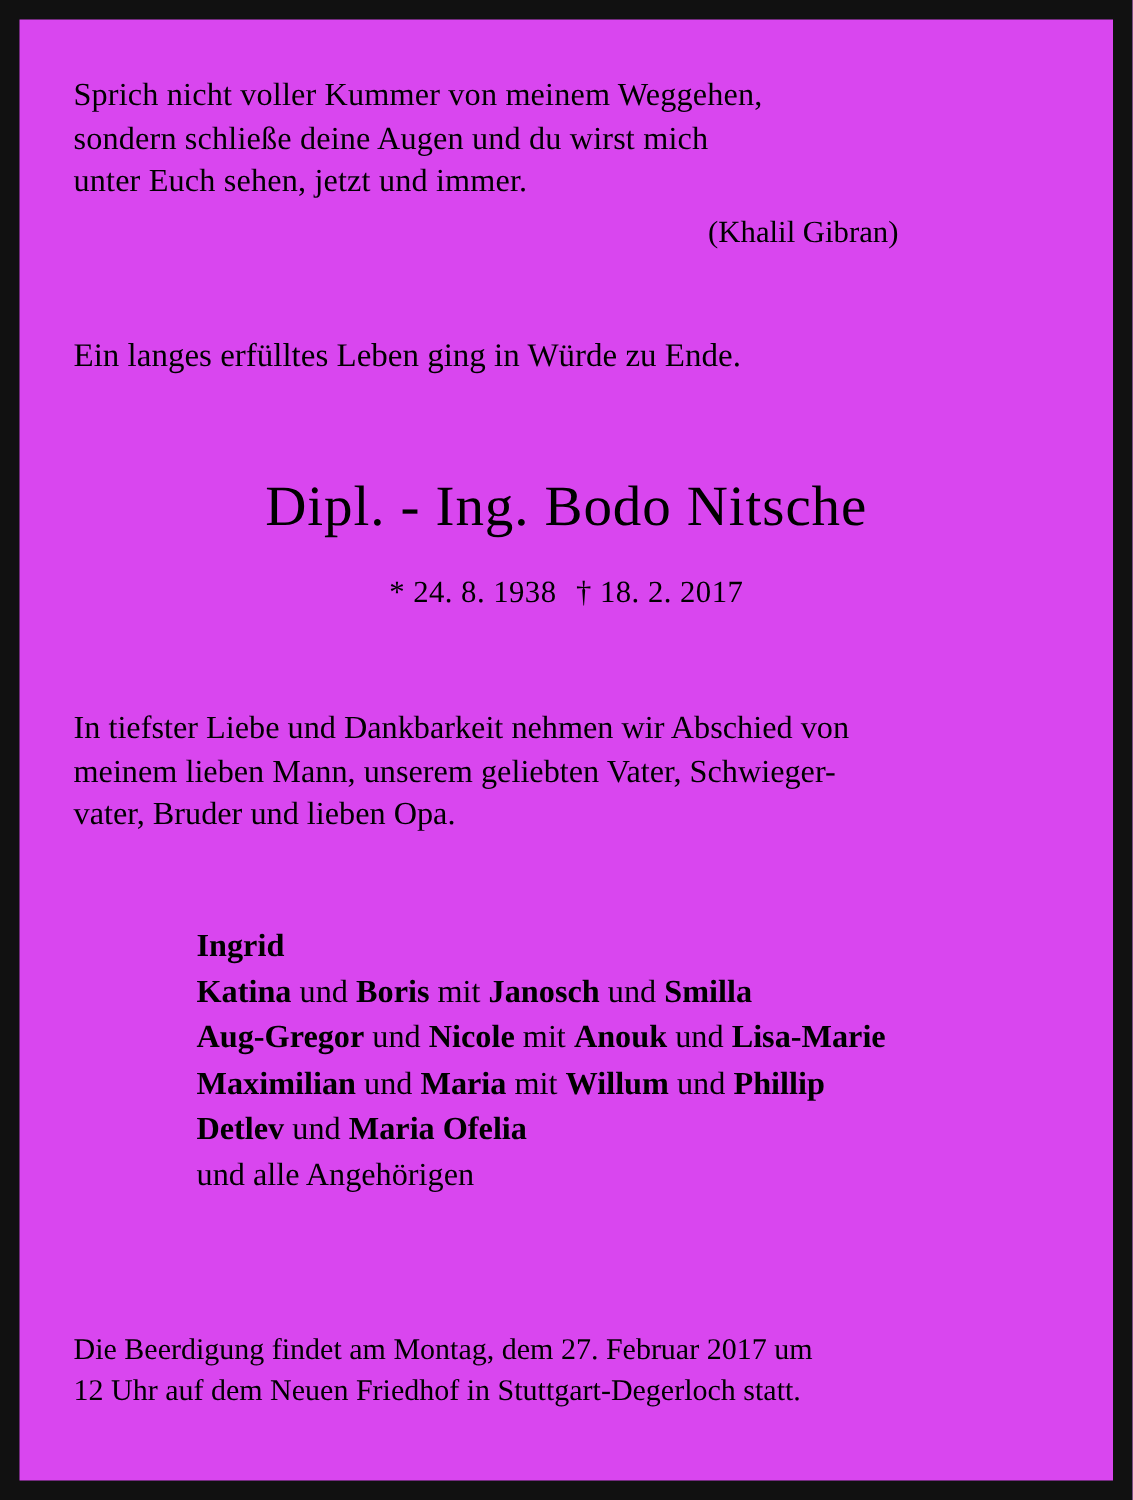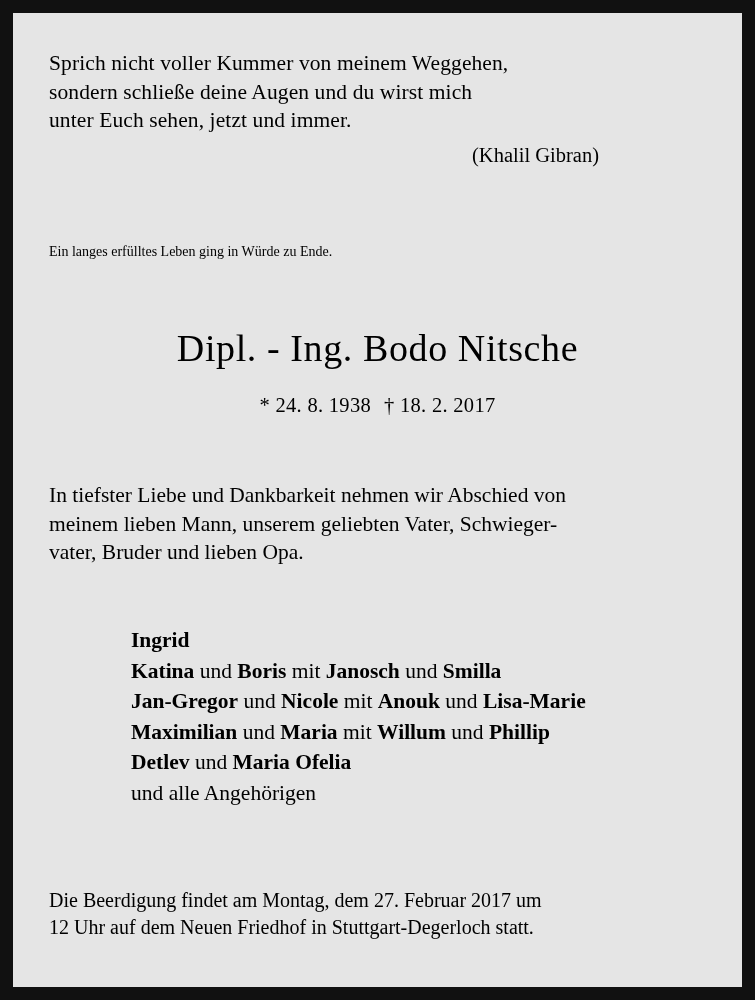--- a/index.html
+++ b/index.html
@@ -12,21 +12,21 @@
     height: 1000px;
     font-family: "Liberation Serif", serif;
     color: #000000;
     overflow: hidden;
   }
   .obituary {
     position: relative;
     width: 755px;
     height: 1000px;
     box-sizing: border-box;
-    background: #e5e5e5;
+    background: #d946ef;
     border: 13px solid #111111;
   }
   .inner {
     position: relative;
     width: 100%;
     height: 100%;
     box-sizing: border-box;
     padding: 30px 36px 0 36px;
   }
   .quote {
@@ -38,22 +38,22 @@
   .quote-line {
     white-space: nowrap;
   }
   .quote-author {
     font-size: 20.5px;
     text-align: right;
     padding-right: 107px;
     margin-top: 9px;
   }
   .intro {
-    font-size: 14px;
-    margin-top: 77px;
+    font-size: 22px;
+    margin-top: 57px;
   }
   .name-block {
     text-align: center;
     margin-top: 66px;
   }
   .name {
     font-size: 38px;
     letter-spacing: 0.6px;
     white-space: nowrap;
   }
@@ -134,21 +134,21 @@
         </span>
       <span class="l just">
           <span>meinem lieben Mann, unserem geliebten Vater, Schwieger-</span>
         </span>
       <span class="l">vater, Bruder und lieben Opa.</span>
     </div>
 
     <div class="mourners">
       <div class="row"><b>Ingrid</b></div>
       <div class="row"><b>Katina</b><span> und </span><b>Boris</b><span> mit </span><b>Janosch</b><span> und </span><b>Smilla</b></div>
-      <div class="row"><b>Jan-Gregor</b><span> und </span><b>Nicole</b><span> mit </span><b>Anouk</b><span> und </span><b>Lisa-Marie</b></div>
+      <div class="row"><b>Aug-Gregor</b><span> und </span><b>Nicole</b><span> mit </span><b>Anouk</b><span> und </span><b>Lisa-Marie</b></div>
       <div class="row"><b>Maximilian</b><span> und </span><b>Maria</b><span> mit </span><b>Willum</b><span> und </span><b>Phillip</b></div>
       <div class="row"><b>Detlev</b><span> und </span><b>Maria Ofelia</b></div>
       <div class="row"><span>und alle Angehörigen</span></div>
     </div>
 
     <div class="closing">
       <span class="l">Die Beerdigung findet am Montag, dem 27. Februar 2017 um</span>
       <span class="l">12 Uhr auf dem Neuen Friedhof in Stuttgart-Degerloch statt.</span>
     </div>
 

